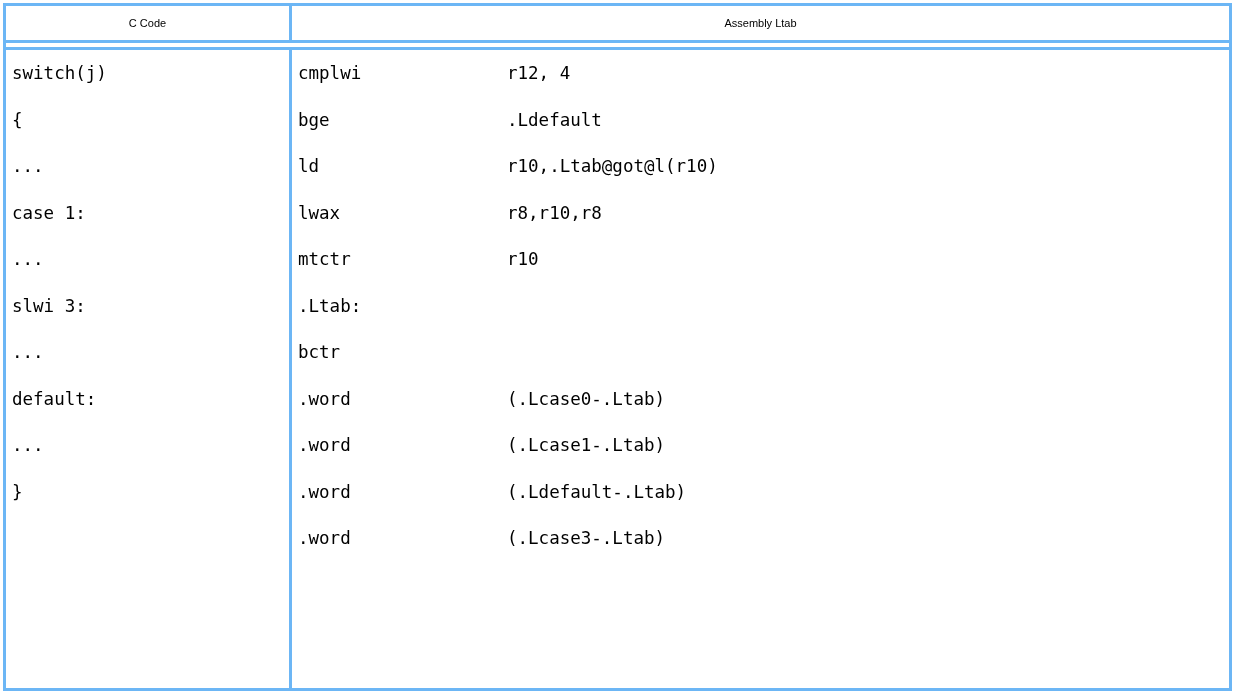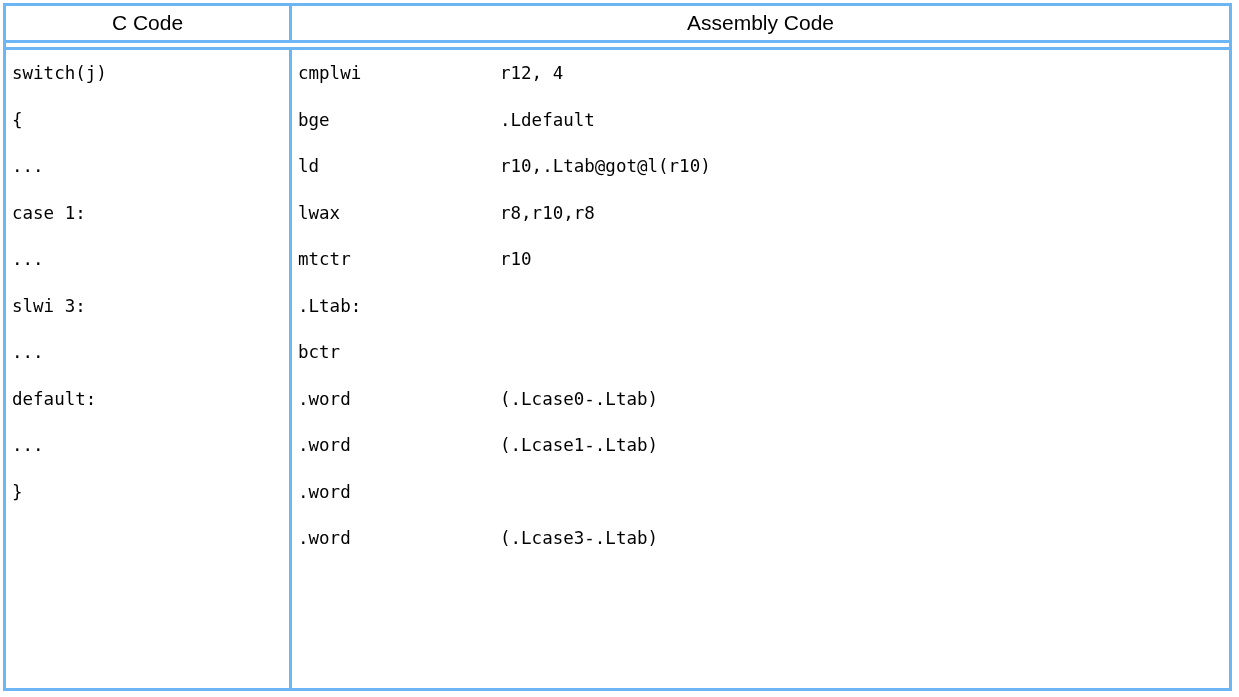--- a/index.html
+++ b/index.html
@@ -35,21 +35,21 @@
     position: relative;
     display: flex;
     height: 34px;
     box-sizing: border-box;
   }
   .header-cell {
     display: flex;
     align-items: center;
     justify-content: center;
     font-family: "Liberation Sans", sans-serif;
-    font-size: 21px;
+    font-size: 11px;
     color: #000000;
     box-sizing: border-box;
     height: 100%;
   }
   .header-cell.col-c {
     width: 286px;
     border-right: 3px solid var(--rule);
   }
   .header-cell.col-asm {
     flex: 1 1 auto;
@@ -97,39 +97,39 @@
     height: 46.5px;
     display: flex;
     align-items: center;
     font-family: "DejaVu Sans Mono", "Liberation Mono", monospace;
     font-size: 17.5px;
     color: #000000;
     white-space: pre;
   }
   .col-c-body .code-row { padding-left: 6px; }
 
-  .col-asm-body .code-row { padding-left: 6px; }
+  .col-asm-body .code-row { padding-left: 6px; gap: 7px; }
   .asm-mnemonic {
     display: inline-block;
     width: 202px;
     flex: 0 0 202px;
     white-space: pre;
   }
   .asm-operand {
     white-space: pre;
   }
 </style>
 </head>
 <body>
 
 <div id="code-table-wrap">
 
   <div class="table-header">
     <div class="header-cell col-c">C Code</div>
-    <div class="header-cell col-asm">Assembly Code</div>
+    <div class="header-cell col-asm">Assembly Ltab</div>
   </div>
 
   <div class="header-rule"></div>
 
   <div class="table-body">
     <div class="col-c-body">
         <div class="code-row">switch(j)</div>
         <div class="code-row">{</div>
         <div class="code-row">...</div>
         <div class="code-row">case 1:</div>
@@ -143,18 +143,18 @@
     <div class="col-asm-body">
         <div class="code-row"><span class="asm-mnemonic">cmplwi</span><span class="asm-operand">r12, 4</span></div>
         <div class="code-row"><span class="asm-mnemonic">bge</span><span class="asm-operand">.Ldefault</span></div>
         <div class="code-row"><span class="asm-mnemonic">ld</span><span class="asm-operand">r10,.Ltab@got@l(r10)</span></div>
         <div class="code-row"><span class="asm-mnemonic">lwax</span><span class="asm-operand">r8,r10,r8</span></div>
         <div class="code-row"><span class="asm-mnemonic">mtctr</span><span class="asm-operand">r10</span></div>
         <div class="code-row"><span class="asm-mnemonic">.Ltab:</span><span class="asm-operand"></span></div>
         <div class="code-row"><span class="asm-mnemonic">bctr</span><span class="asm-operand"></span></div>
         <div class="code-row"><span class="asm-mnemonic">.word</span><span class="asm-operand">(.Lcase0-.Ltab)</span></div>
         <div class="code-row"><span class="asm-mnemonic">.word</span><span class="asm-operand">(.Lcase1-.Ltab)</span></div>
-        <div class="code-row"><span class="asm-mnemonic">.word</span></div>
+        <div class="code-row"><span class="asm-mnemonic">.word</span><span class="asm-operand">(.Ldefault-.Ltab)</span></div>
         <div class="code-row"><span class="asm-mnemonic">.word</span><span class="asm-operand">(.Lcase3-.Ltab)</span></div>
       </div>
   </div>
 
 </div>
 
 </body></html>

